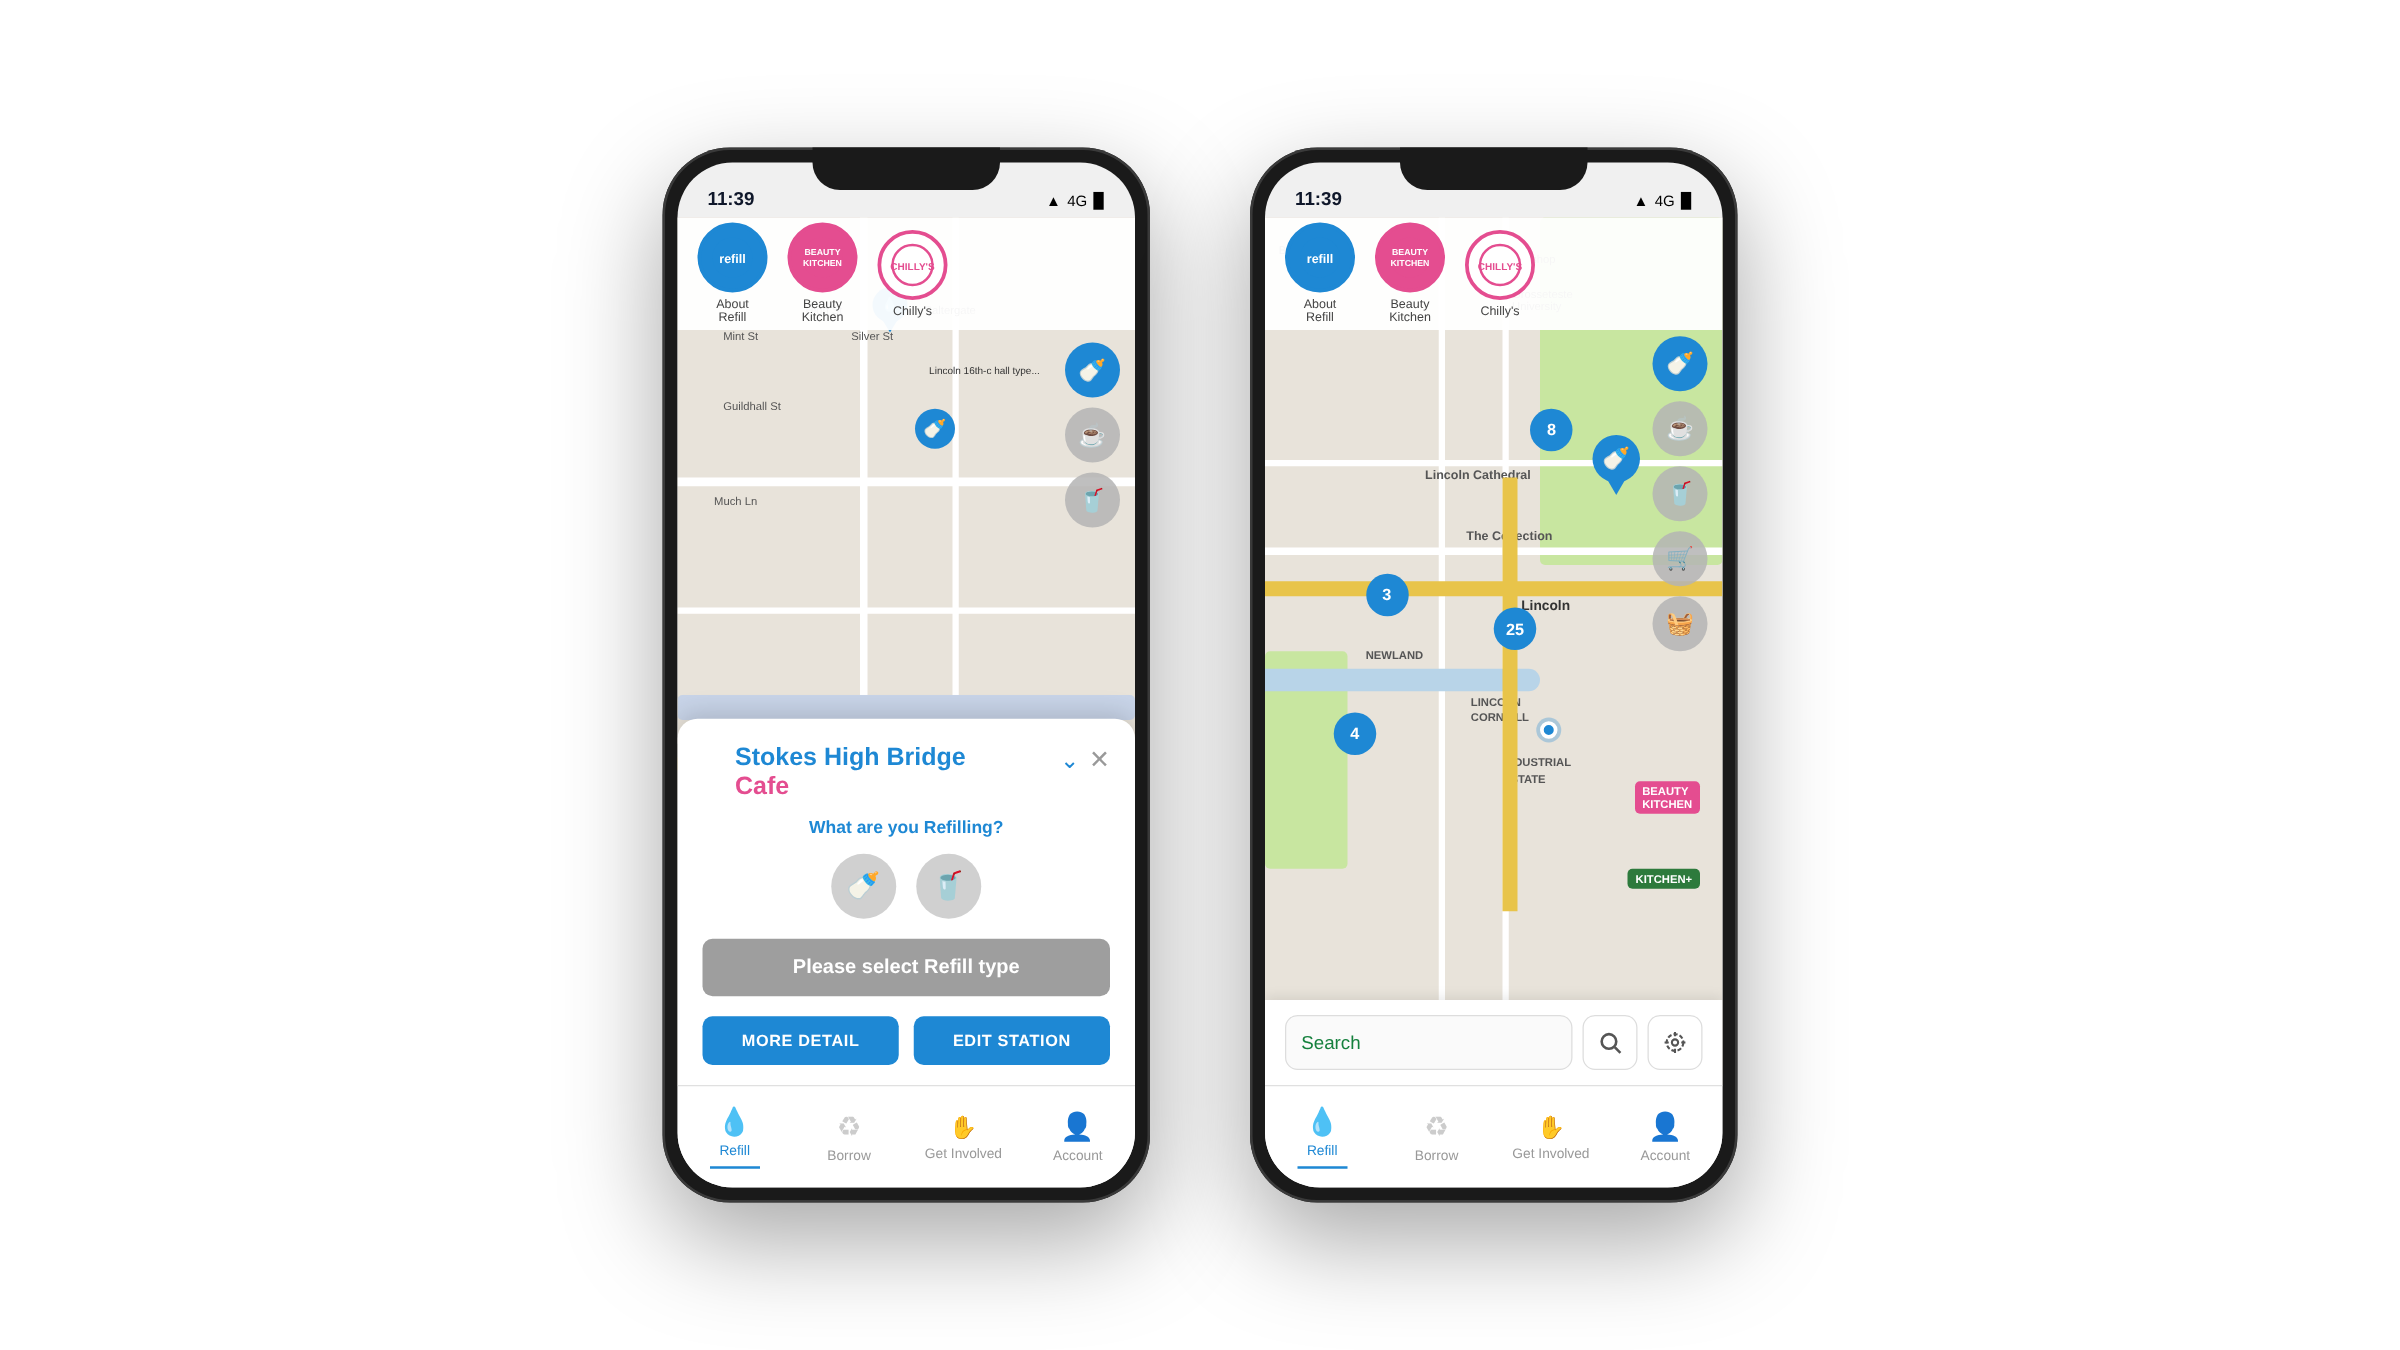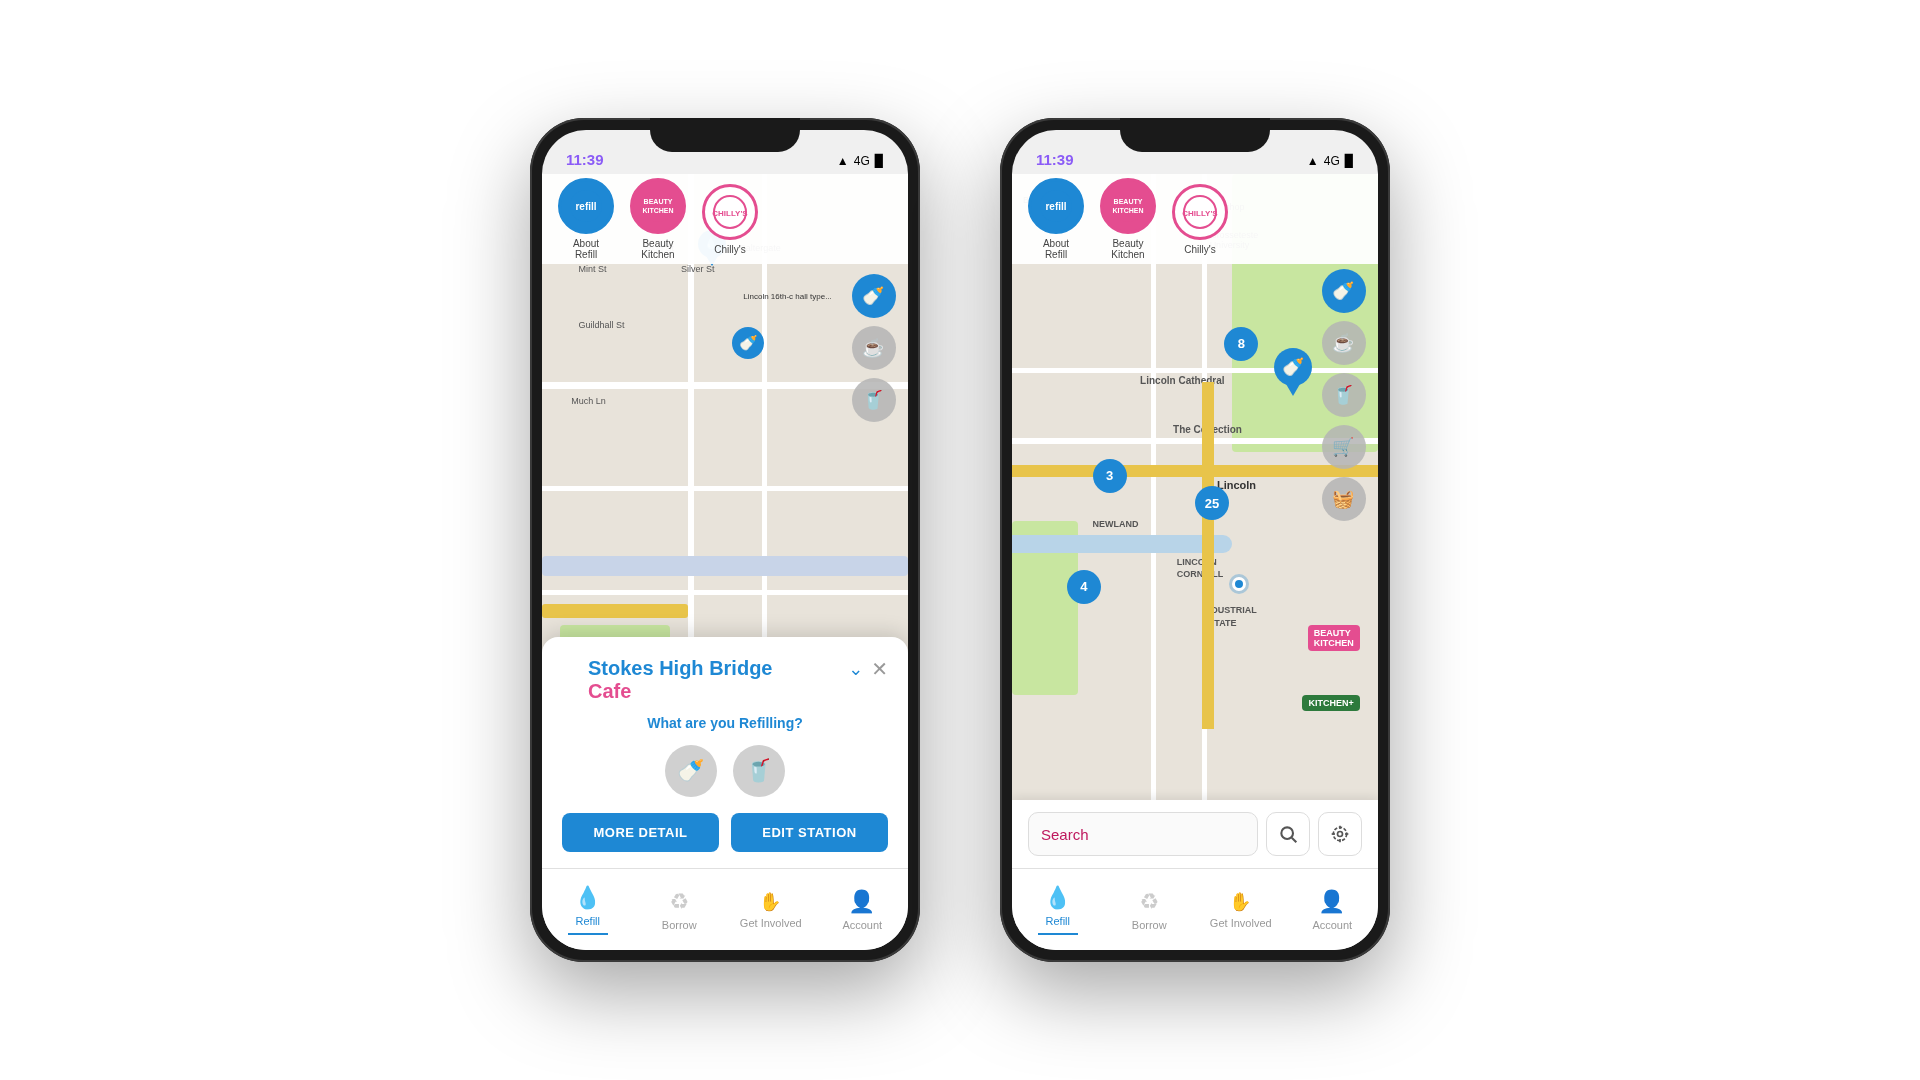--- a/index.html
+++ b/index.html
@@ -55,21 +55,21 @@
       justify-content: space-between;
       padding: 0 24px 6px;
       background: transparent;
       position: relative;
       z-index: 50;
       flex-shrink: 0;
     }
     .status-time {
       font-size: 15px;
       font-weight: 600;
-      color: #8b5cf6;
+      color: #0f172a;
     }
     .status-icons {
       display: flex;
       align-items: center;
       gap: 5px;
       font-size: 12px;
       color: #000;
     }
 
     
@@ -346,21 +346,21 @@
       height: 44px;
       border: 1px solid #ddd;
       border-radius: 10px;
       display: flex;
       align-items: center;
       padding: 0 12px;
       gap: 8px;
       background: #fafafa;
     }
     .search-placeholder {
-      color: #be185d;
+      color: #15803d;
       font-size: 15px;
     }
     .search-icon-btn {
       width: 44px;
       height: 44px;
       border-radius: 10px;
       border: 1px solid #ddd;
       background: white;
       display: flex;
       align-items: center;
@@ -562,20 +562,21 @@
           <div class="popup-header-icons">
             <span class="popup-chevron">⌄</span>
             <span class="popup-close">✕</span>
           </div>
         </div>
         <div class="popup-question">What are you Refilling?</div>
         <div class="refill-icons">
           <div class="refill-icon-btn">🍼</div>
           <div class="refill-icon-btn">🥤</div>
         </div>
+        <button class="refill-select-btn">Please select Refill type</button>
         <div class="popup-actions">
           <button class="popup-btn">MORE DETAIL</button>
           <button class="popup-btn">EDIT STATION</button>
         </div>
       </div>
     </div>
 
     <div class="bottom-nav">
       <div class="nav-item">
         <span class="nav-icon active">💧</span>

